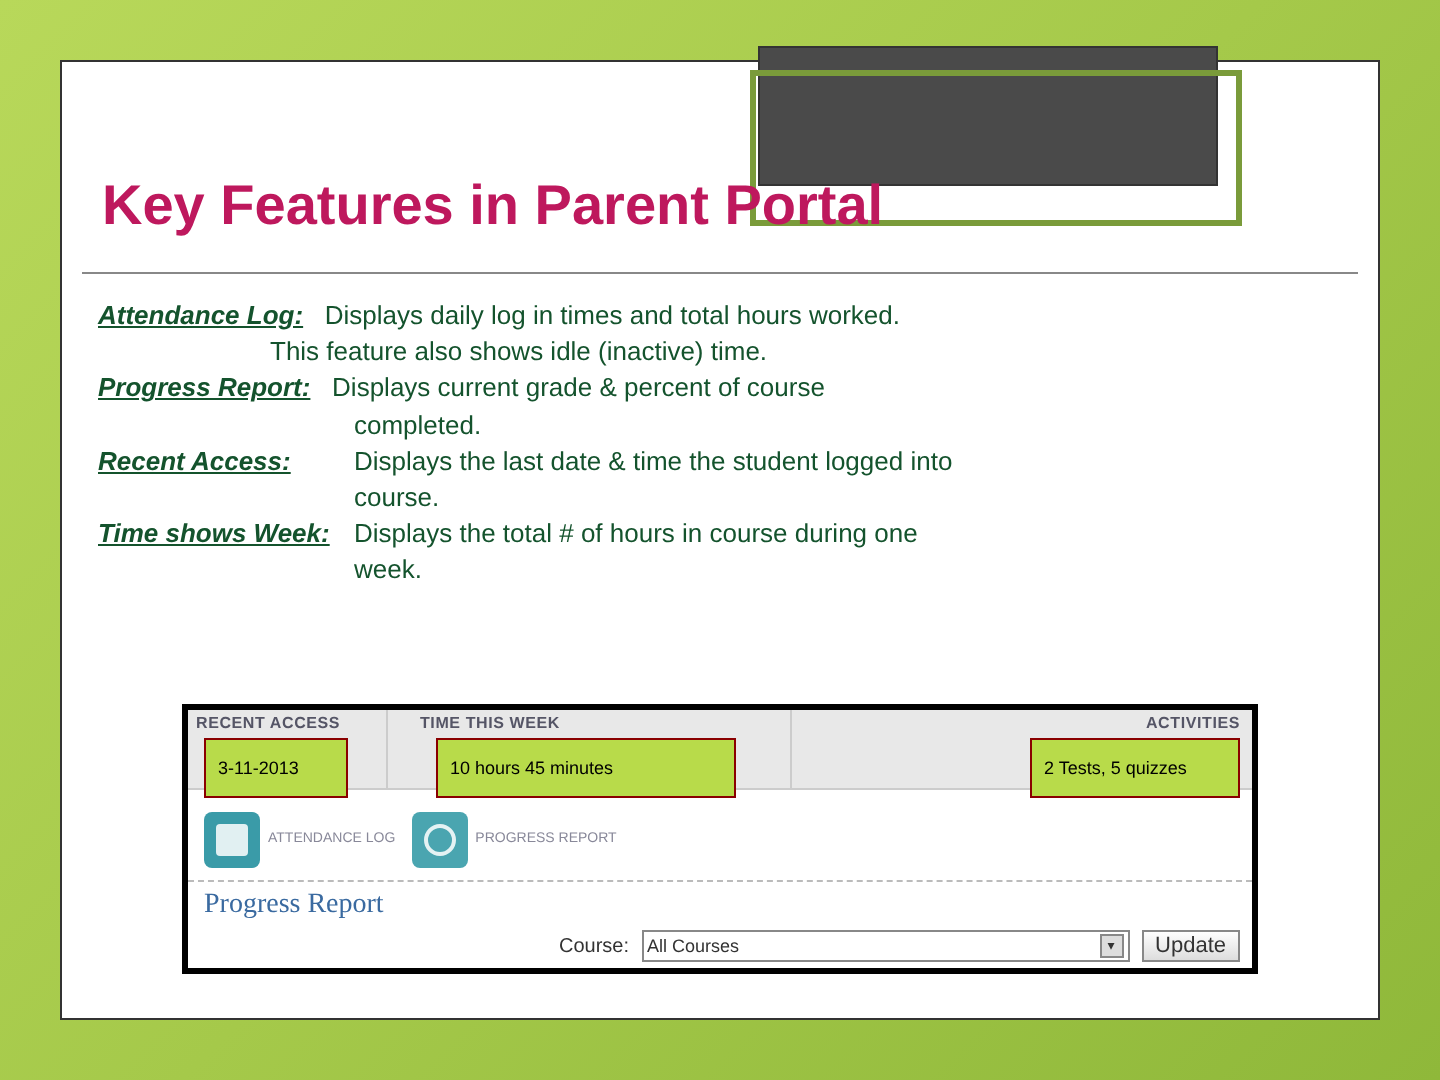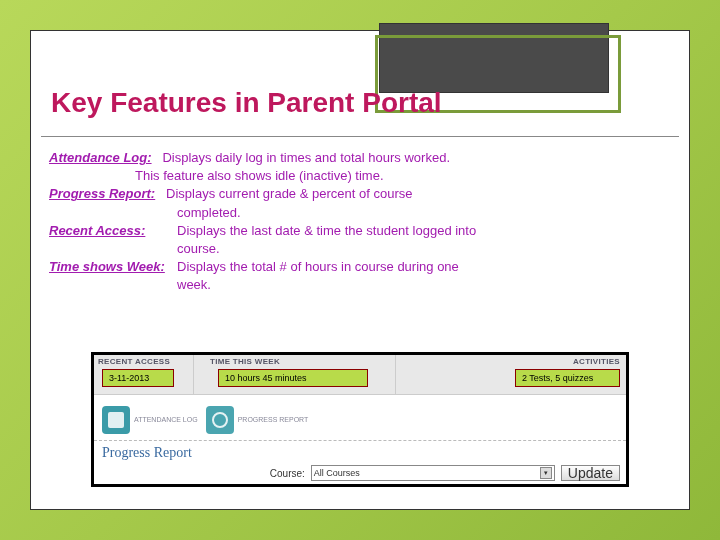--- a/index.html
+++ b/index.html
@@ -54,21 +54,21 @@
     height: 1px;
     background: #888;
   }
   .body-text {
     position: absolute;
     top: 118px;
     left: 18px;
     right: 18px;
     font-size: 13px;
     line-height: 1.4;
-    color: #a21caf;
+    color: #14532d;
   }
   .body-text .lbl {
     font-weight: bold;
     font-style: italic;
     text-decoration: underline;
   }
   .indent { padding-left: 86px; }
   .indent2 { padding-left: 128px; }
   .row-pair { display: flex; }
   .row-lbl { flex: 0 0 128px; }
@@ -107,21 +107,21 @@
     letter-spacing: 0.3px;
   }
   .col-head-r { text-align: right; padding-right: 6px; }
   .highlight {
     position: absolute;
     top: 14px;
     background: #b8db4a;
     border: 1.5px solid #8a0000;
     font-size: 9px;
     padding: 3px 6px;
-    height: 18px;
+    height: 30px;
     display: flex;
     align-items: center;
   }
   .hl-a { left: 8px; width: 72px; }
   .hl-b { left: 12px; width: 150px; }
   .hl-c { right: 6px; width: 105px; text-align: center; }
   .icons {
     display: flex;
     gap: 8px;
     padding: 8px 8px 4px 8px;
@@ -170,21 +170,21 @@
     align-items: center;
     justify-content: space-between;
   }
   .sel-arrow {
     width: 12px; height: 12px; background: #ddd; border: 1px solid #888;
     display: flex; align-items: center; justify-content: center;
     font-size: 7px;
   }
   .update-btn {
     height: 16px;
-    font-size: 14px;
+    font-size: 11px;
     padding: 0 6px;
     border: 1px solid #888;
     background: linear-gradient(#fefefe, #ddd);
     display: flex; align-items: center;
   }
 </style>
 </head>
 <body>
 
 <div class="slide">

